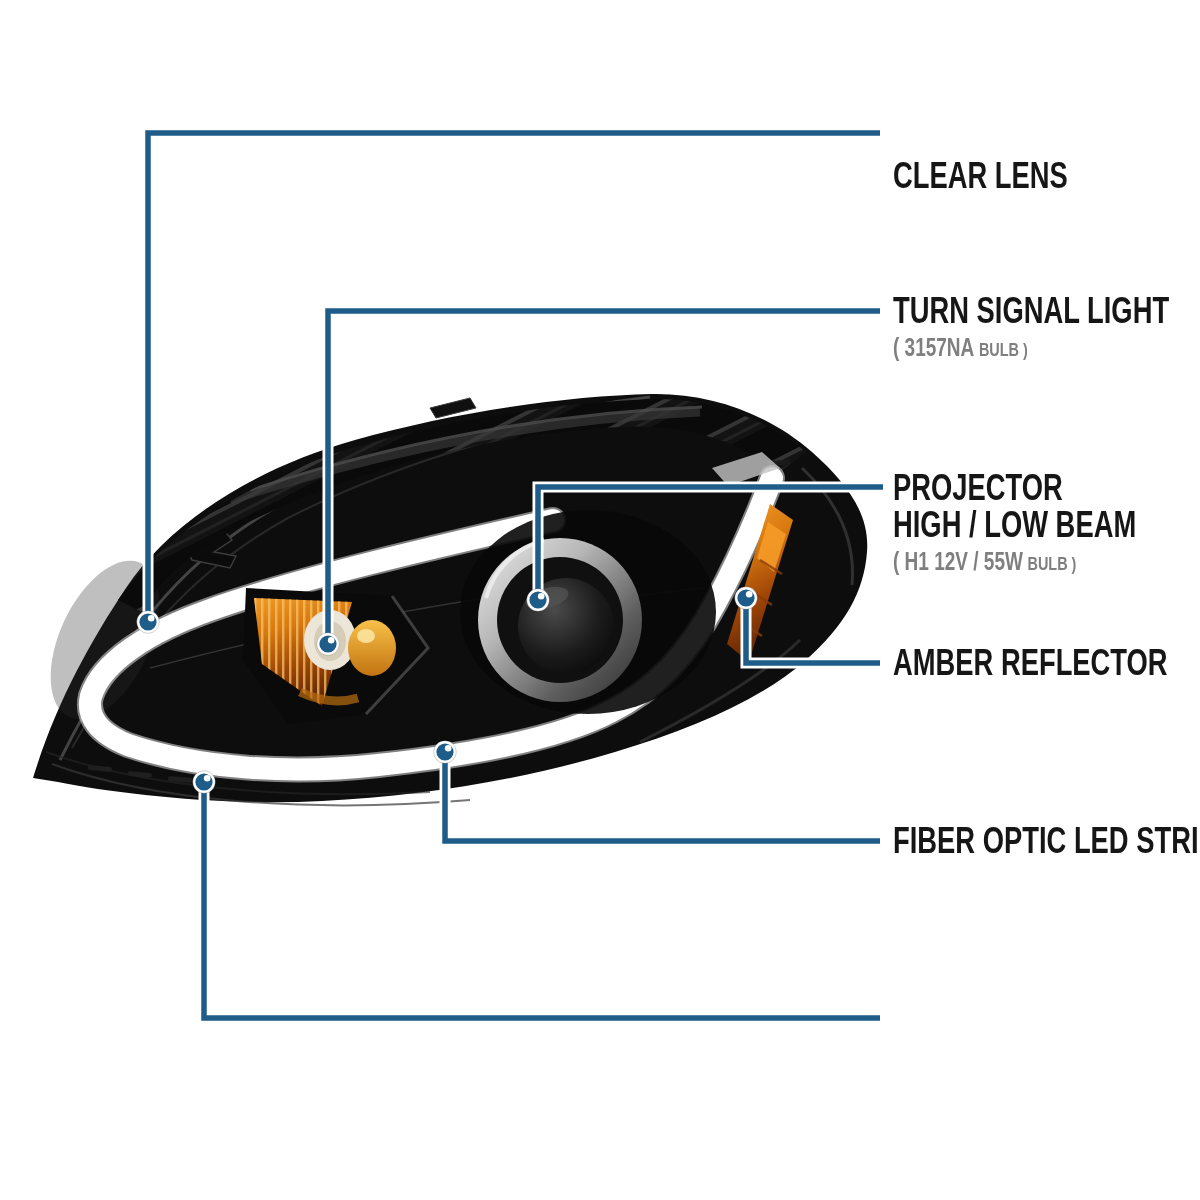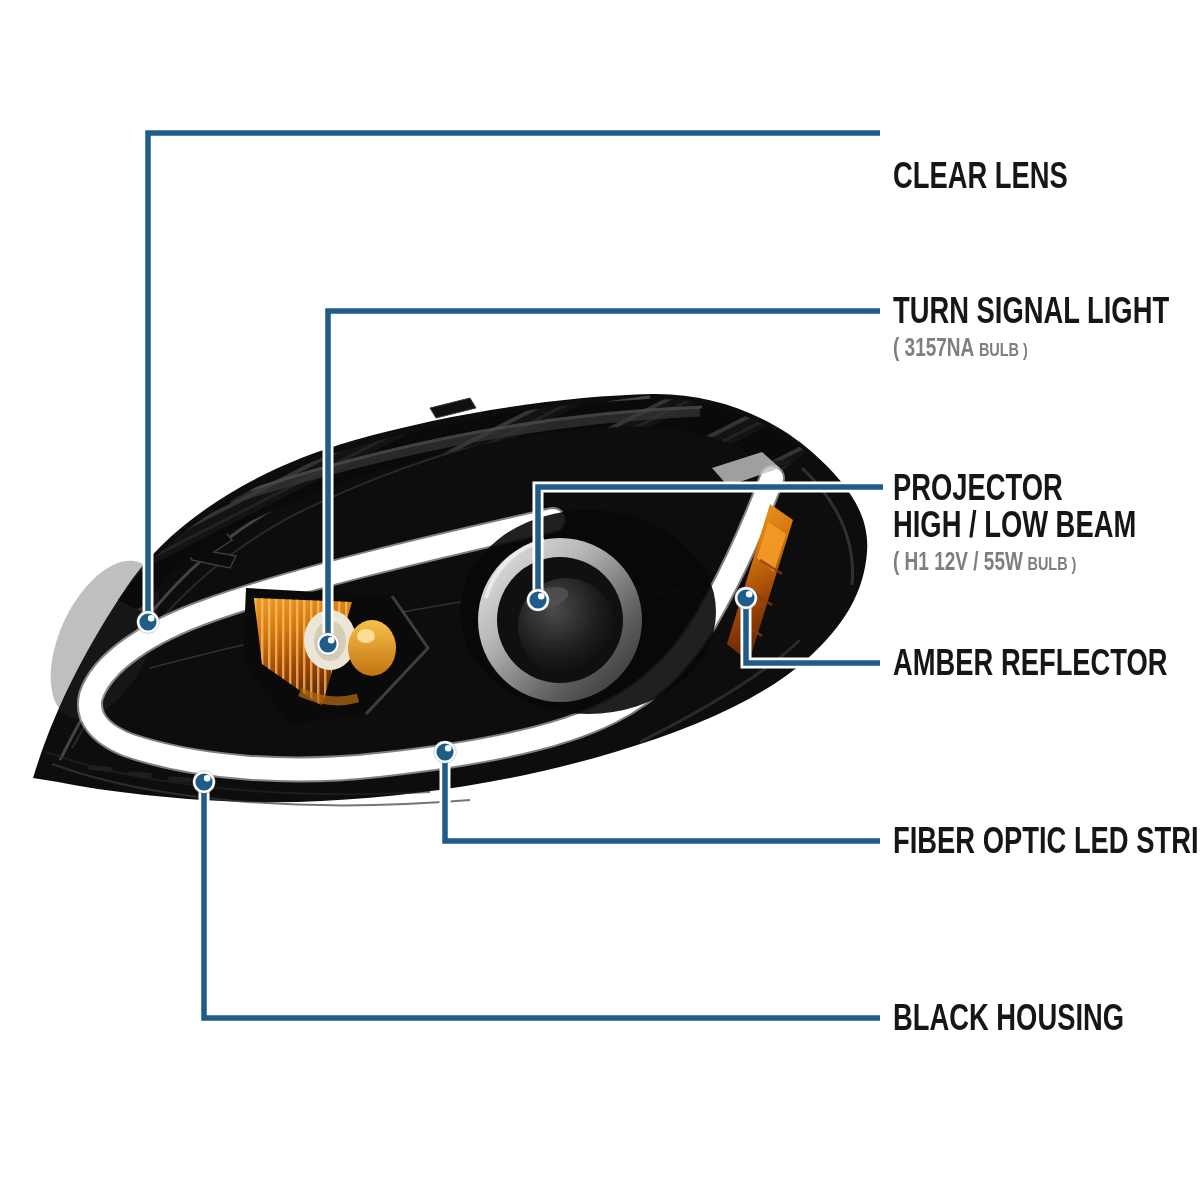--- a/index.html
+++ b/index.html
@@ -247,19 +247,14 @@
       <div class="title">AMBER REFLECTOR</div>
     </div>
   </div>
 
   <div class="label lbl-fiber">
     <div class="squeeze">
       <div class="title">FIBER OPTIC LED STRIP</div>
     </div>
   </div>
 
-  <div class="label lbl-housing">
-    <div class="squeeze">
-      <div class="title">BLACK HOUSING</div>
-    </div>
-  </div>
 
 </div>
 
 </body></html>

